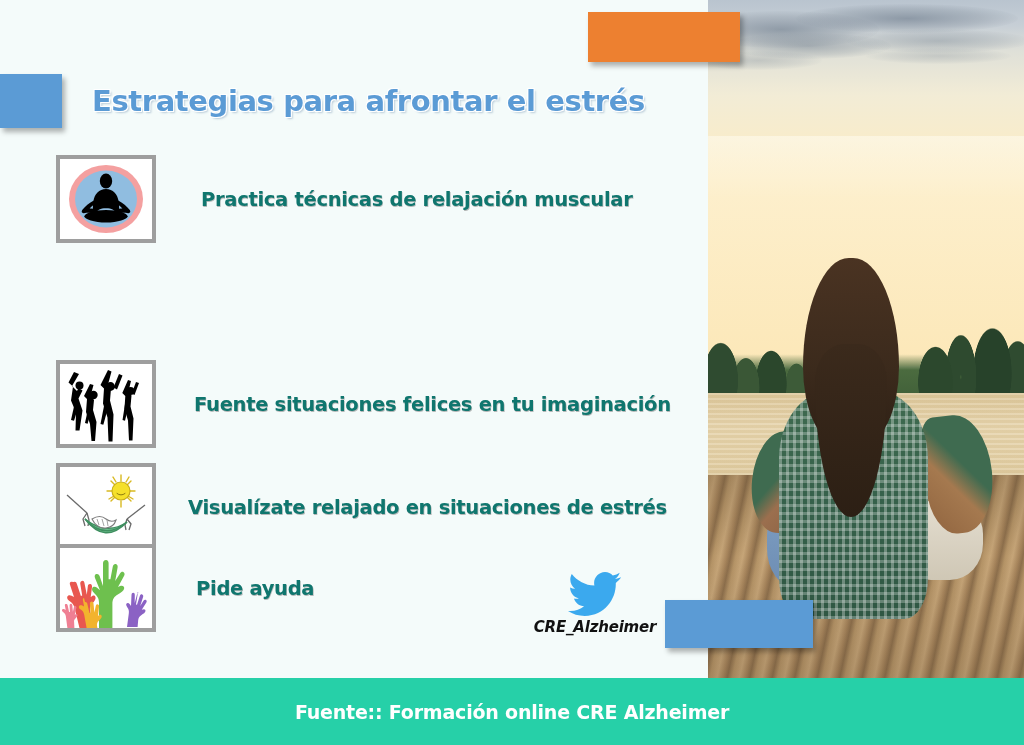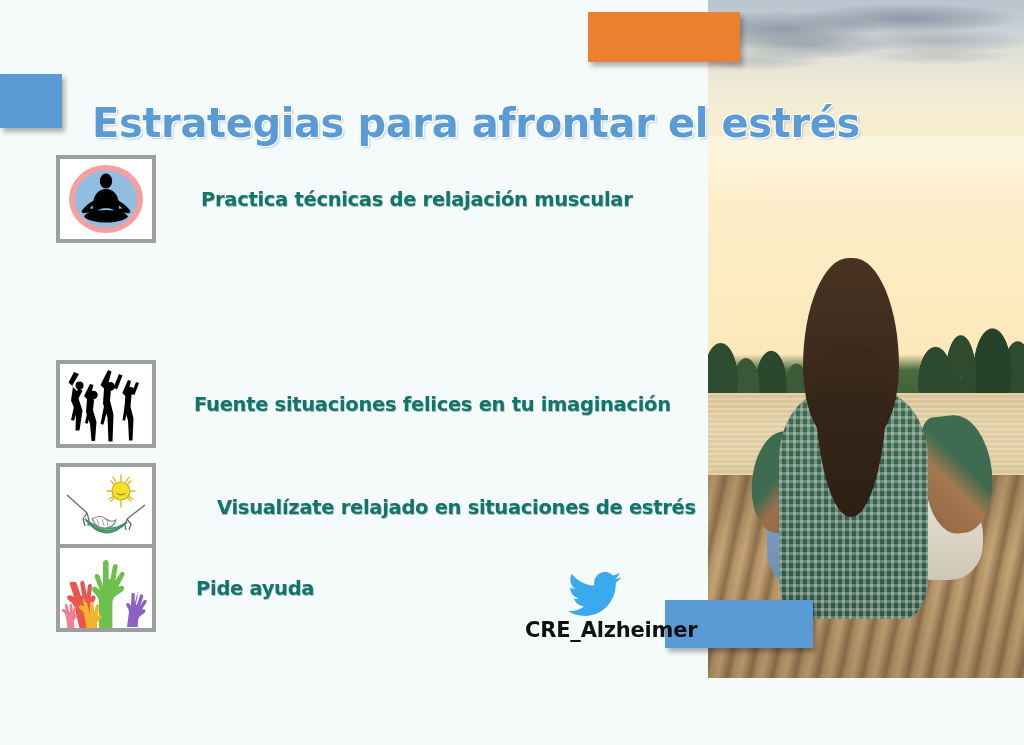--- a/index.html
+++ b/index.html
@@ -135,30 +135,29 @@
   .deco { position: absolute; box-shadow: 3px 4px 5px rgba(0,0,0,.30); }
   .deco-orange { left: 588px; top: 12px;  width: 152px; height: 50px; background: #ed8030; }
   .deco-blue-tl { left: 0px;   top: 74px;  width: 62px;  height: 54px; background: #5b9bd5; }
   .deco-blue-br { left: 665px; top: 600px; width: 148px; height: 48px; background: #5b9bd5; }
 
   
   .title {
     position: absolute;
     left: 92px; top: 84px;
     font-family: "DejaVu Sans", "Liberation Sans", sans-serif;
-    font-size: 40px;
+    font-size: 29px;
     font-weight: bold;
     letter-spacing: -0.4px;
     color: #5b9bd5;
     text-shadow:
       1px 1px 0 #ffffff, -1px -1px 0 #ffffff,
       1px -1px 0 #ffffff, -1px 1px 0 #ffffff,
       2px 2px 2px rgba(120,150,180,.45);
     white-space: nowrap;
-    margin-top: 16px;
   }
 
   
   .row { position: absolute; left: 56px; display: flex; align-items: center; }
   .icon-box {
     width: 100px; height: 88px;
     border: 4px solid #9e9e9e;
     background: #ffffff;
     position: relative;
     overflow: hidden;
@@ -176,21 +175,21 @@
 
   
   .ic { position: absolute; inset: 0; display: flex; align-items: center; justify-content: center; }
   .ic svg { display: block; }
 
   
   .tw-wrap { position: absolute; left: 525px; top: 572px; width: 140px; text-align: center; }
   .tw-bird { display: block; margin: 0 auto 2px; }
   .tw-handle {
     font-family: "DejaVu Sans", "Liberation Sans", sans-serif;
-    font-size: 21px; font-weight: bold; color: #111111; letter-spacing: -0.2px;
+    font-size: 15px; font-weight: bold; color: #111111; letter-spacing: -0.2px; font-style: italic;
   }
 
   
   .footer {
     position: absolute;
     left: 0; top: 678px; width: 1024px; height: 67px;
     background: #26d0a8;
     display: flex; align-items: center; justify-content: center;
   }
   .footer-text {
@@ -319,21 +318,21 @@
 
           <path d="M31 50q8-5 14 0 5 4 10 1-2 7-10 8-9 1-14-9z" fill="#ffffff" stroke="#7d7d7d" stroke-width="1.1"></path>
           <g stroke="#9a9a9a" stroke-width=".9">
             <line x1="36" y1="50" x2="38" y2="56"></line>
             <line x1="41" y1="50" x2="43" y2="57"></line>
             <line x1="46" y1="51" x2="47" y2="57"></line>
           </g>
         </svg>
       </div>
     </div>
-    <div class="row-label" style="margin-left:61px;">Visualízate relajado en situaciones de estrés</div>
+    <div class="row-label" style="margin-left:32px;">Visualízate relajado en situaciones de estrés</div>
   </div>
 
   <div class="row" style="top:544px;justify-content:space-between;">
     <div class="icon-box">
       <div class="ic" style="align-items:flex-end;">
         <svg width="88" height="70" viewBox="0 0 88 70" aria-hidden="true">
 
           <g fill="#6ec04e">
             <path d="M44 2c1.8 0 2.6 1.4 2.6 3.2v16h1.8l2.4-12.6c.4-1.9 1.6-2.8 3-2.5 1.5.3 2.1 1.7 1.8 3.4L53.2 23l4.8-7.6c1-1.6 2.4-2 3.6-1.2 1.2.8 1.3 2.3.4 3.8L56 29c4-2.6 6.4-1 6.2 1.3-.2 2.2-3 4.3-6.4 6.2-3.6 2-5.4 4.6-5.4 9.4V70H37V45c0-4.5-1.5-6.4-4.2-9.2-2-2-3.3-3.8-2.6-5.5.8-2 3.3-1.9 5.2-.3l2.6 2.2-5-12.2c-.7-1.8-.2-3.3 1.2-3.9 1.4-.6 2.7.2 3.4 2L41 28V5.2C41 3.4 42 2 44 2z"></path>
           </g>
@@ -359,14 +358,17 @@
     <div class="row-label" style="margin-left:40px;">Pide ayuda</div>
   </div>
 
   <div class="tw-wrap">
     <svg class="tw-bird" width="54" height="44" viewBox="0 0 54 44" aria-hidden="true">
       <path d="M53.2 5.3c-1.9.9-4 1.5-6.2 1.7 2.2-1.4 3.9-3.6 4.7-6.2-2.1 1.3-4.4 2.2-6.9 2.7C42.9 1.3 40.1 0 37 0c-6 0-10.9 5-10.9 11.1 0 .9.1 1.7.3 2.5C17.3 13.2 9.2 8.7 3.8 1.9c-1 1.7-1.5 3.6-1.5 5.6 0 3.9 1.9 7.3 4.8 9.3-1.8-.1-3.5-.6-5-1.4v.1c0 5.4 3.8 9.9 8.8 10.9-.9.3-1.9.4-2.9.4-.7 0-1.4-.1-2.1-.2 1.4 4.4 5.4 7.6 10.2 7.7-3.7 3-8.5 4.8-13.6 4.8-.9 0-1.8 0-2.6-.2 4.8 3.2 10.6 5 16.8 5 20.1 0 31.1-16.9 31.1-31.6 0-.5 0-1 0-1.4 2.1-1.6 4-3.5 5.4-5.6z" fill="#3ba9ee"></path>
     </svg>
     <div class="tw-handle">CRE_Alzheimer</div>
   </div>
 
+  <div class="footer">
+    <div class="footer-text">Fuente:: Formación online CRE Alzheimer</div>
+  </div>
 
 </div>
 
 </body></html>

